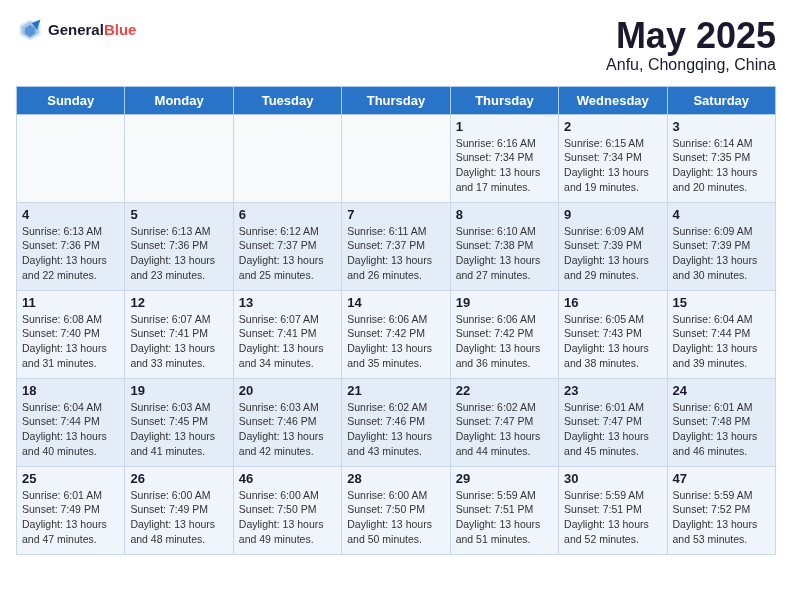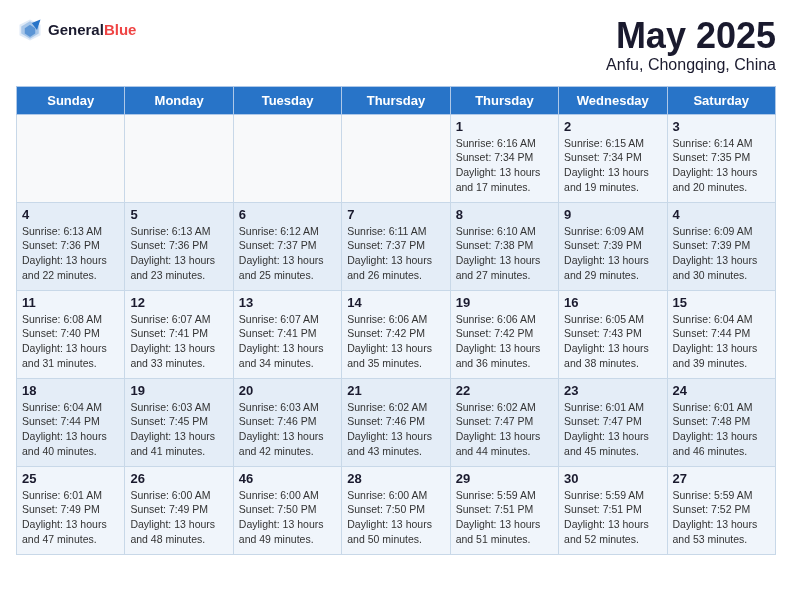--- a/index.html
+++ b/index.html
@@ -261,18 +261,18 @@
         </td>
         <td>
           <span class="day-num">29</span>
           <div class="cell-content">Sunrise: 5:59 AM<br>Sunset: 7:51 PM<br>Daylight: 13 hours<br>and 51 minutes.</div>
         </td>
         <td>
           <span class="day-num">30</span>
           <div class="cell-content">Sunrise: 5:59 AM<br>Sunset: 7:51 PM<br>Daylight: 13 hours<br>and 52 minutes.</div>
         </td>
         <td>
-          <span class="day-num">27</span>
+          <span class="day-num">47</span>
           <div class="cell-content">Sunrise: 5:59 AM<br>Sunset: 7:52 PM<br>Daylight: 13 hours<br>and 53 minutes.</div>
         </td>
       </tr>
     </tbody>
 </table>
 
 </body></html>

